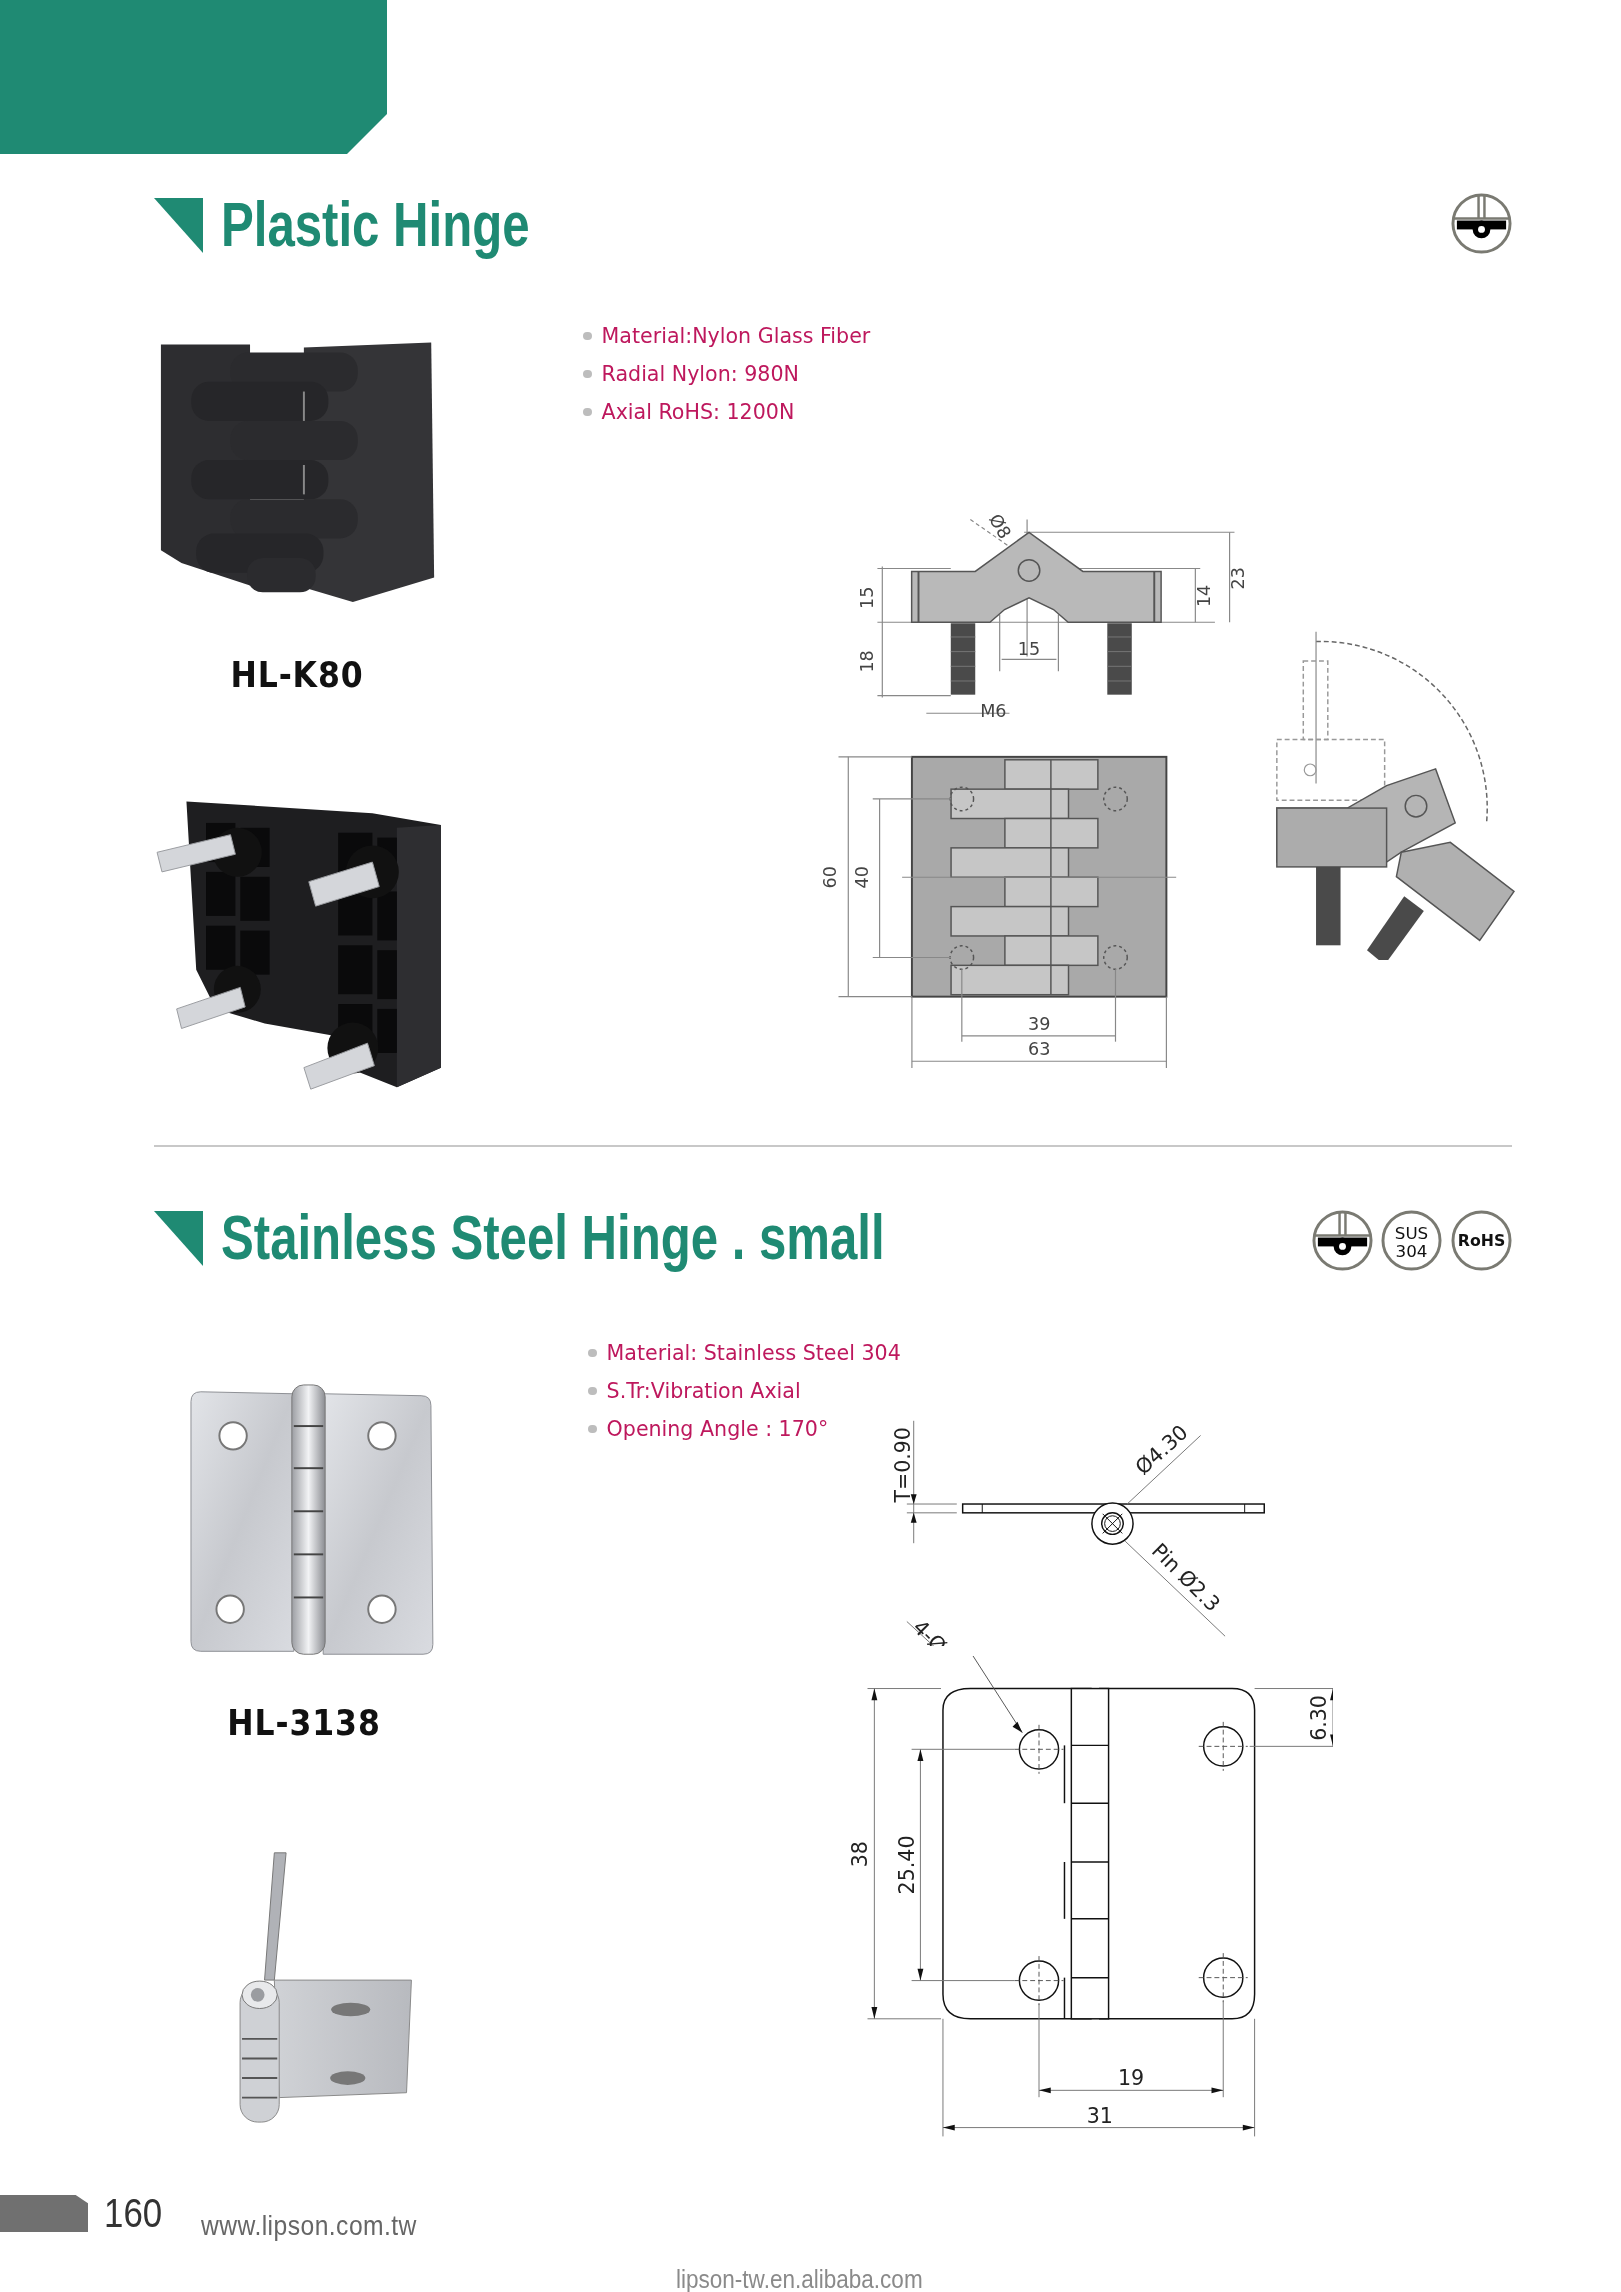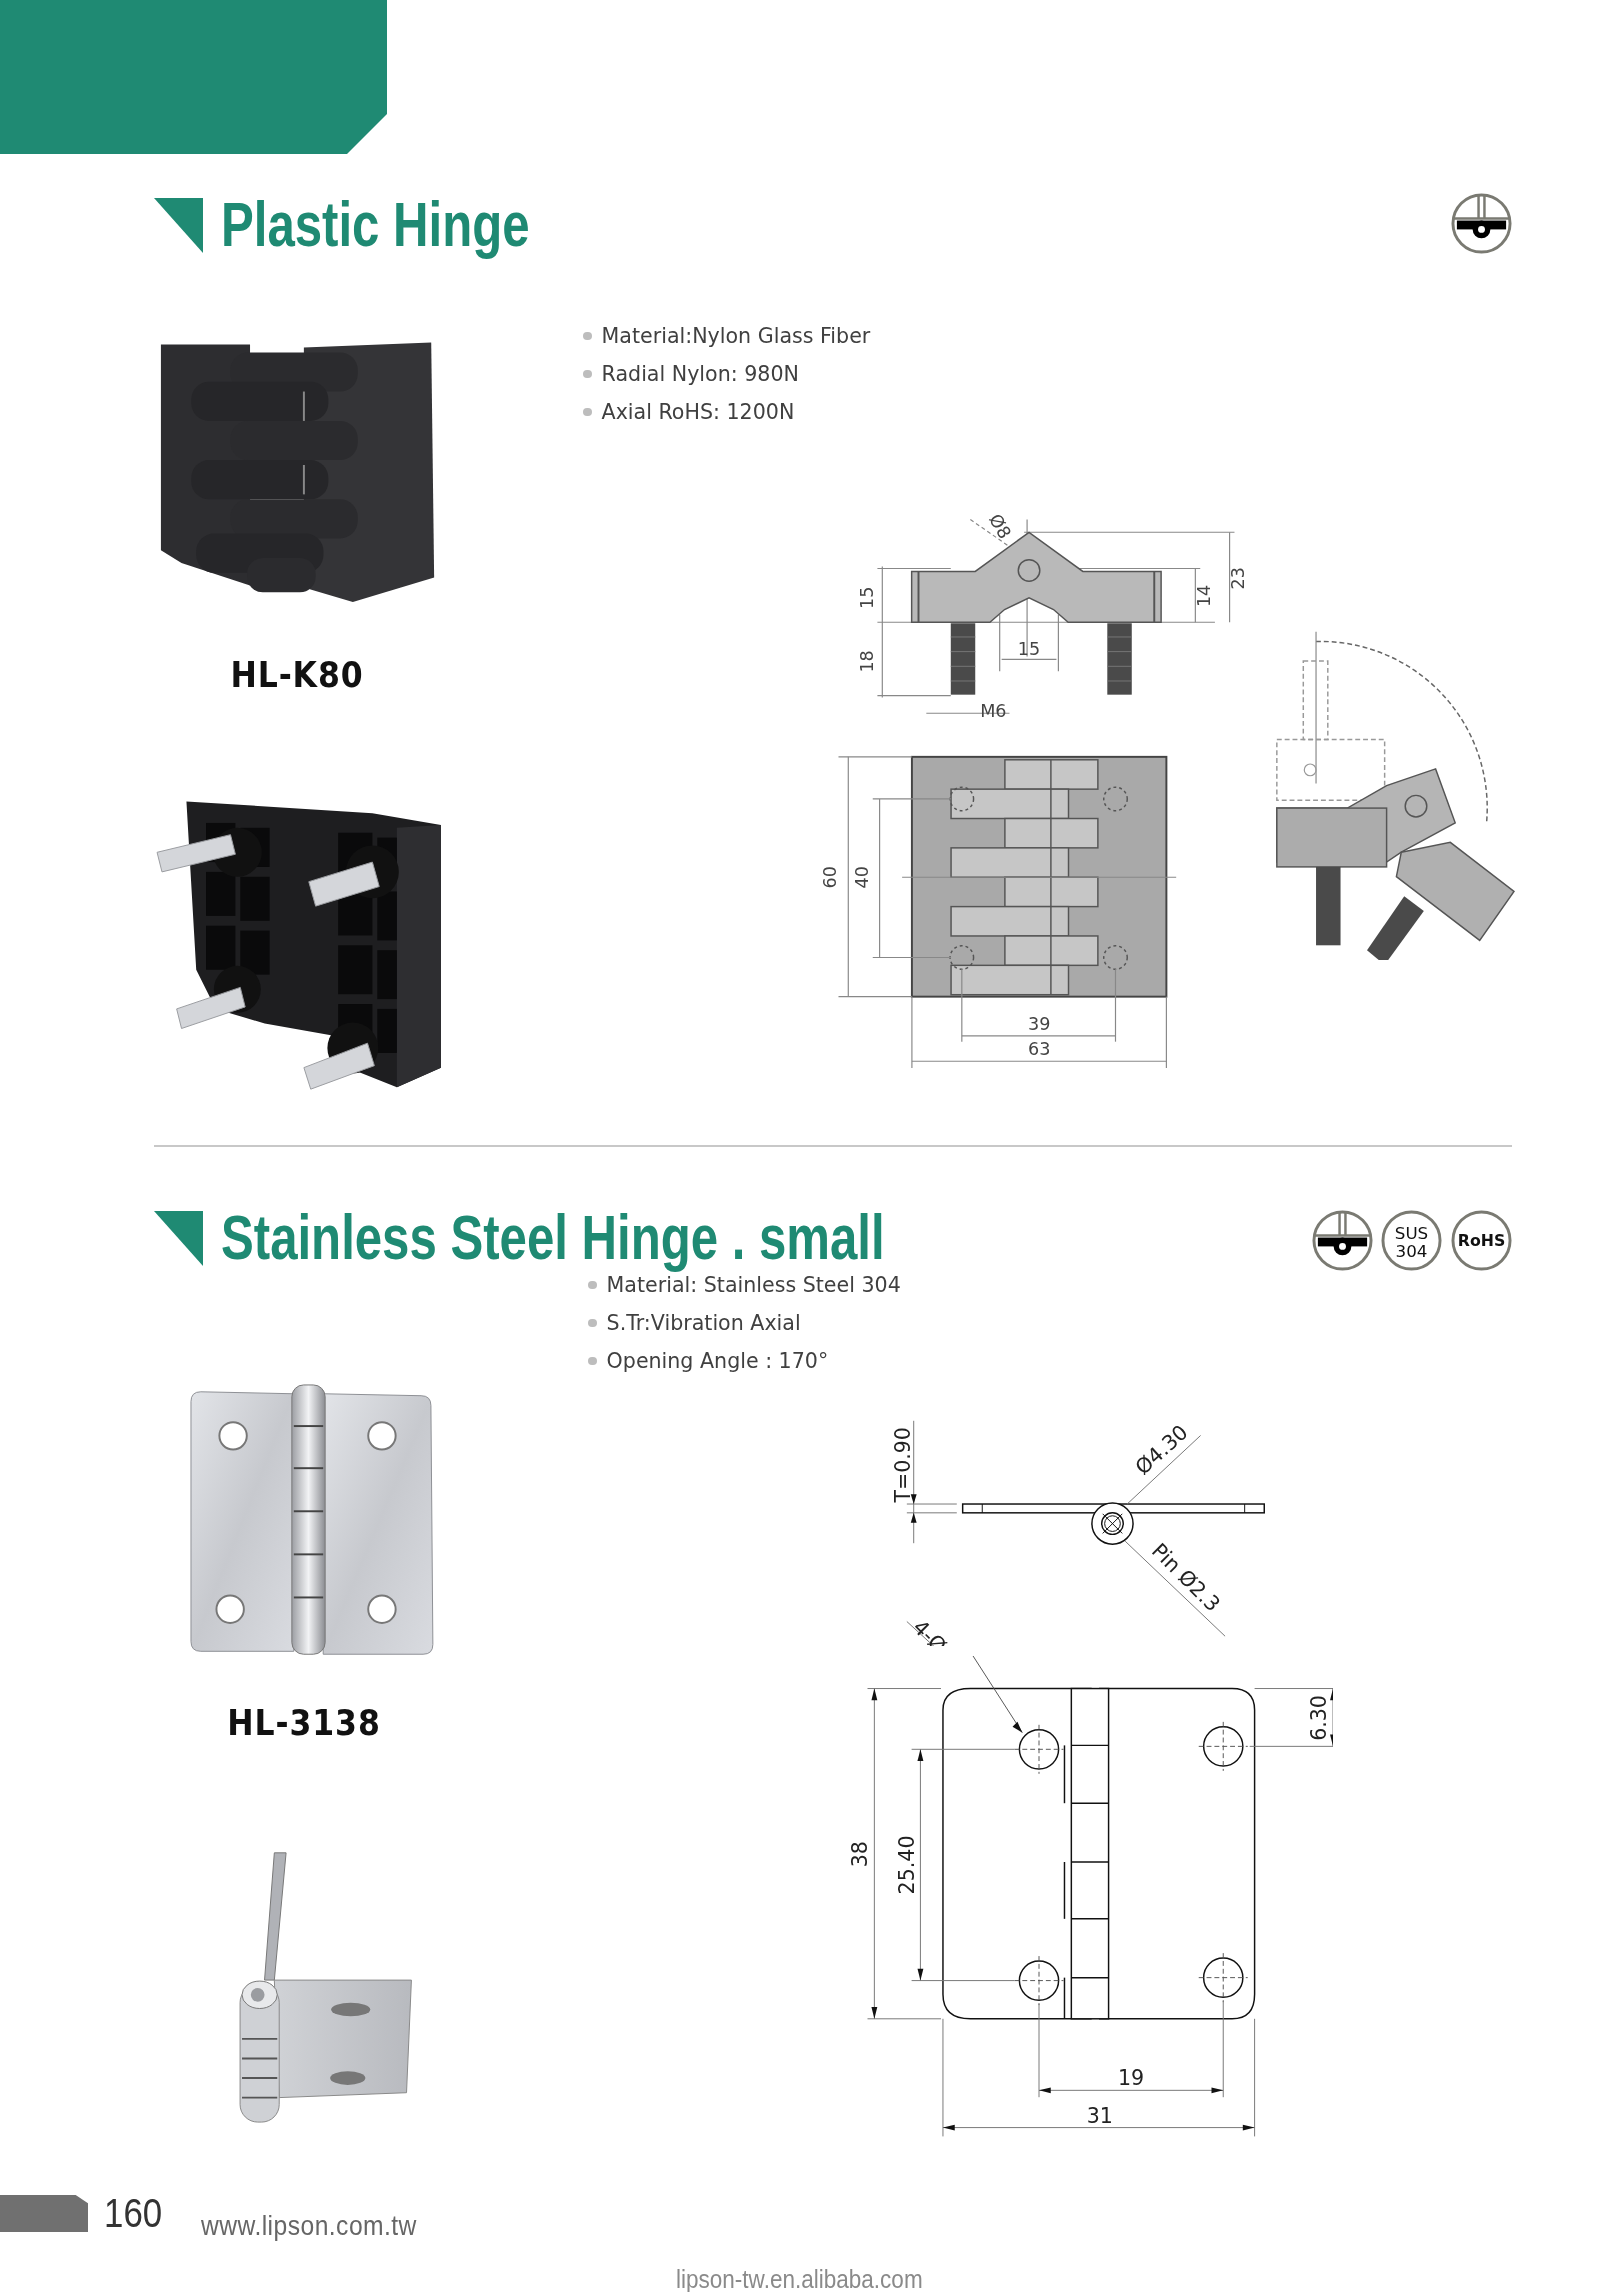--- a/index.html
+++ b/index.html
@@ -2,21 +2,21 @@
 <html><head>
 <meta charset="utf-8">
 <style>
   html,body{margin:0;padding:0;background:#fff;}
   body{width:1621px;height:2293px;position:relative;overflow:hidden;font-family:"Liberation Sans",sans-serif;}
   .abs{position:absolute;}
   .banner{left:0;top:0;width:387px;height:154px;background:#1f8a73;clip-path:polygon(0 0,100% 0,100% 114px,347px 154px,0 154px);}
   .banner-text{right:0;width:370px;top:69px;text-align:right;color:#fff;font-size:33px;font-family:"Liberation Sans",sans-serif;transform:scaleX(0.82);transform-origin:right;letter-spacing:0.5px;}
   .tri{width:49px;height:55px;background:#1f8a73;clip-path:polygon(0 0,100% 0,100% 100%);}
   .title{color:#1f8a73;font-weight:bold;font-size:63px;line-height:1;transform:scaleX(0.78);transform-origin:left;white-space:nowrap;}
-  .bullets{list-style:none;margin:0;padding:0;font-family:"DejaVu Sans",sans-serif;font-size:20.6px;color:#404040;}
+  .bullets{list-style:none;margin:0;padding:0;font-family:"DejaVu Sans",sans-serif;font-size:20.6px;color:#be185d;}
   .bullets li{height:38px;display:flex;align-items:center;}
   .bullets li .dot{width:8.8px;height:8.8px;border-radius:50%;background:#bdbdbd;margin-right:9.8px;flex:0 0 auto;}
   .model{font-weight:bold;font-size:35px;color:#111;text-align:center;width:294px;letter-spacing:1px;font-family:"DejaVu Sans",sans-serif;transform:scaleX(0.9);}
   .divider{left:154px;top:1145px;width:1358px;height:2px;background:#c8c8c8;}
   .footer-tab{left:0;top:2195px;width:88px;height:37px;background:#707070;clip-path:polygon(0 0,86% 0,100% 22%,100% 100%,0 100%);}
   .page-num{left:104px;top:2190px;font-size:41px;color:#333;font-weight:normal;transform:scaleX(0.85);transform-origin:left;}
   .site{left:201px;top:2210px;font-size:27.4px;color:#666;letter-spacing:0.5px;transform:scaleX(0.9);transform-origin:left;}
   .alibaba{left:676px;top:2264px;font-size:26.5px;color:#8a8a8a;transform:scaleX(0.85);transform-origin:left;}
   svg text{font-family:"DejaVu Sans",sans-serif;}
   .ico{display:block;}
@@ -280,21 +280,21 @@
   <g stroke="#555" stroke-width="2">
     <line x1="47" y1="205" x2="83" y2="205"></line>
       <line x1="47" y1="225" x2="83" y2="225"></line>
     <line x1="47" y1="245" x2="83" y2="245"></line>
       <line x1="47" y1="265" x2="83" y2="265"></line>
   </g>
   <ellipse cx="65" cy="160" rx="18" ry="14" fill="#e8e9eb" stroke="#777"></ellipse>
   <circle cx="63" cy="160" r="7" fill="#9a9ca0"></circle>
 </svg>
 
-<ul class="abs bullets" style="left:588px;top:1266px;">
+<ul class="abs bullets" style="left:588px;top:1334px;">
   <li>
       <span class="dot"></span>
       <span>Material: Stainless Steel 304</span>
     </li>
   <li>
       <span class="dot"></span>
       <span>S.Tr:Vibration Axial</span>
     </li>
   <li>
       <span class="dot"></span>

